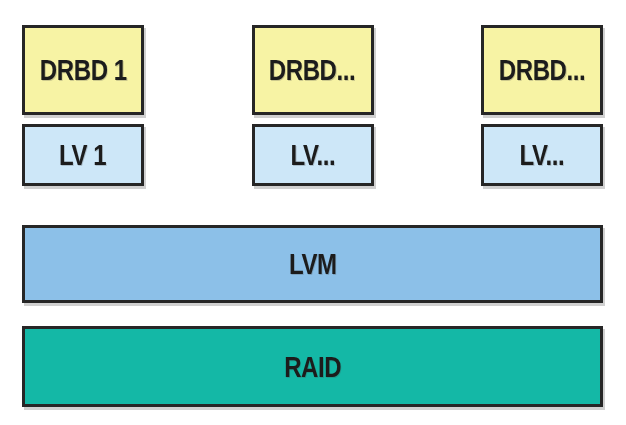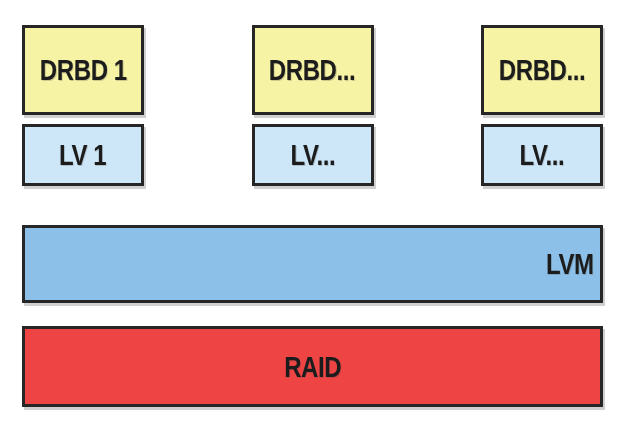--- a/index.html
+++ b/index.html
@@ -29,22 +29,22 @@
     border: 3px solid #262626;
     box-shadow: 2px 3px 0 rgba(150,150,150,0.45);
     display: flex;
     align-items: center;
     justify-content: center;
   }
   .small { width: 122px; height: 100%; }
   .wide  { position: absolute; left: 22px; width: 581px; }
   .drbd  { background: #F7F3A4; }
   .lv    { background: #CDE7F8; }
-  .lvm   { top: 225px; height: 78px; background: #8CC0E8; justify-content: flex-end; }
-  .raid  { top: 326px; height: 81px; background: #ef4444; }
+  .lvm   { top: 225px; height: 78px; background: #8CC0E8; }
+  .raid  { top: 326px; height: 81px; background: #14b8a6; }
   .label {
     font-weight: bold;
     font-size: 30px;
     color: #1C1C1C;
     letter-spacing: -0.5px;
     white-space: nowrap;
     transform: scaleX(0.8);
     transform-origin: center center;
     text-shadow: 1px 1px 0 rgba(70,70,70,0.25);
     line-height: 1;

